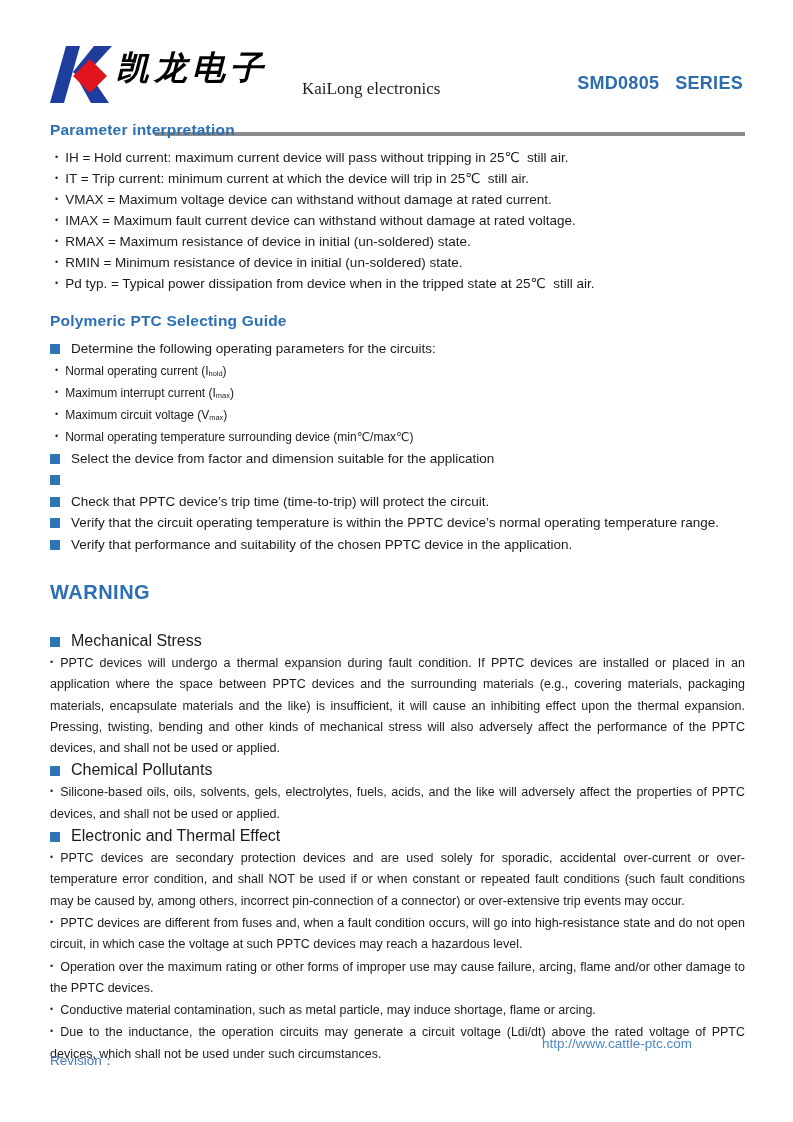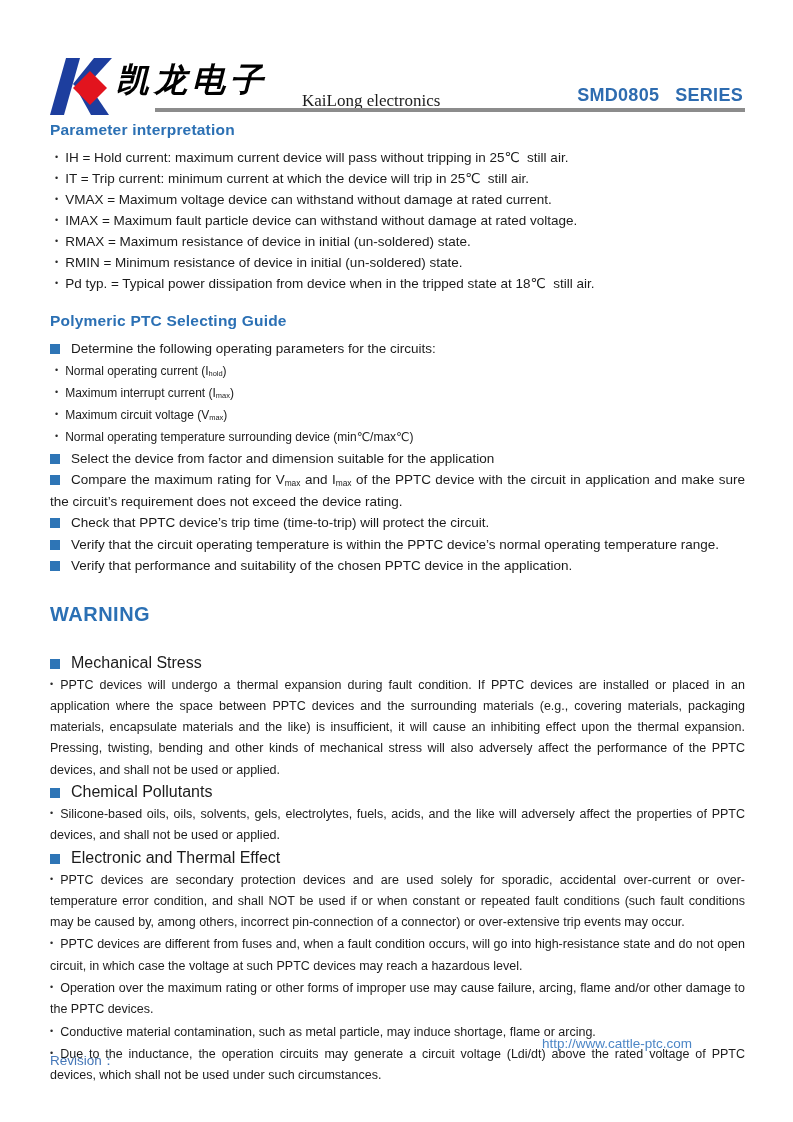--- a/index.html
+++ b/index.html
@@ -1,20 +1,20 @@
 <!DOCTYPE html>
 <html><head>
 <meta charset="utf-8">
 <style>
   html,body{margin:0;padding:0;background:#fff;}
   .page{position:relative;width:793px;height:1122px;background:#fff;overflow:hidden;
         font-family:"Liberation Sans","DejaVu Sans",sans-serif;color:#1b1b1b;}
 
   
-  .header{position:absolute;left:50px;right:48px;top:12px;height:100px;}
+  .header{position:absolute;left:50px;right:48px;top:0;height:136px;}
   .logo-mark{position:absolute;left:0;top:46px;width:64px;height:57px;}
   .logo-cn{position:absolute;left:66px;top:46px;font-size:33px;font-weight:bold;
            font-style:italic;color:#000;letter-spacing:5px;white-space:nowrap;}
   .logo-en{position:absolute;left:252px;top:79px;font-family:"Liberation Serif","DejaVu Serif",serif;
            font-size:17px;color:#1d1d1d;white-space:nowrap;}
   .series{position:absolute;right:2px;top:73px;color:#2e6cb0;font-weight:bold;
           font-size:18px;white-space:pre;letter-spacing:.3px;}
   .hrule{position:absolute;left:105px;right:0;bottom:0;height:4px;background:#8c8c8c;}
 
   
@@ -60,35 +60,35 @@
     <div class="hrule"></div>
   </div>
 
   <div class="content">
 
     <div>
       <h2 class="sec">Parameter interpretation</h2>
       <p class="pblt"><span class="dot">•</span><span>IH = Hold current: maximum current device will pass without tripping in 25℃  still air.</span></p>
       <p class="pblt"><span class="dot">•</span><span>IT = Trip current: minimum current at which the device will trip in 25℃  still air.</span></p>
       <p class="pblt"><span class="dot">•</span><span>VMAX = Maximum voltage device can withstand without damage at rated current.</span></p>
-      <p class="pblt"><span class="dot">•</span><span>IMAX = Maximum fault particle device can withstand without damage at rated voltage.</span></p>
+      <p class="pblt"><span class="dot">•</span><span>IMAX = Maximum fault current device can withstand without damage at rated voltage.</span></p>
       <p class="pblt"><span class="dot">•</span><span>RMAX = Maximum resistance of device in initial (un-soldered) state.</span></p>
       <p class="pblt"><span class="dot">•</span><span>RMIN = Minimum resistance of device in initial (un-soldered) state.</span></p>
-      <p class="pblt"><span class="dot">•</span><span>Pd typ. = Typical power dissipation from device when in the tripped state at 18℃  still air.</span></p>
+      <p class="pblt"><span class="dot">•</span><span>Pd typ. = Typical power dissipation from device when in the tripped state at 25℃  still air.</span></p>
     </div>
 
     <div class="guide">
       <h2 class="sec">Polymeric PTC Selecting Guide</h2>
       <p class="sqrow"><span class="sq"></span><span>Determine the following operating parameters for the circuits:</span></p>
       <p class="dotrow"><span class="dot">•</span><span><span>Normal operating current (I</span><sub>hold</sub><span>)</span></span></p>
       <p class="dotrow"><span class="dot">•</span><span><span>Maximum interrupt current (I</span><sub>max</sub><span>)</span></span></p>
       <p class="dotrow"><span class="dot">•</span><span><span>Maximum circuit voltage (V</span><sub>max</sub><span>)</span></span></p>
       <p class="dotrow"><span class="dot">•</span><span><span>Normal operating temperature surrounding device (min℃/max℃)</span></span></p>
       <p class="sqrow"><span class="sq"></span><span><span>Select the device from factor and dimension suitable for the application</span></span></p>
-      <p class="sqrow just"><span class="sq"></span><span><span>Compare the maximum rating for V</span><sub>max</sub><span> and I</span><sub>max</sub><span> of the PPTC device with the circuit in application and make sure the circuit’s requirement does not exceed the device rating.</span></span></p>
+      <p class="sqrow just"><span class="sq"></span></p>
       <p class="sqrow"><span class="sq"></span><span><span>Check that PPTC device’s trip time (time-to-trip) will protect the circuit.</span></span></p>
       <p class="sqrow"><span class="sq"></span><span><span>Verify that the circuit operating temperature is within the PPTC device’s normal operating temperature range.</span></span></p>
       <p class="sqrow"><span class="sq"></span><span><span>Verify that performance and suitability of the chosen PPTC device in the application.</span></span></p>
     </div>
 
     <div class="warnsec">
       <h1 class="warn">WARNING</h1>
 
       <p class="wsub"><span class="sq"></span><span>Mechanical Stress</span></p>
       <p class="wpara"><span class="dot">•</span><span>PPTC devices will undergo a thermal expansion during fault condition. If PPTC devices are installed or placed in an application where the space between PPTC devices and the surrounding materials (e.g., covering materials, packaging materials, encapsulate materials and the like) is insufficient, it will cause an inhibiting effect upon the thermal expansion. Pressing, twisting, bending and other kinds of mechanical stress will also adversely affect the performance of the PPTC devices, and shall not be used or applied.</span></p>

